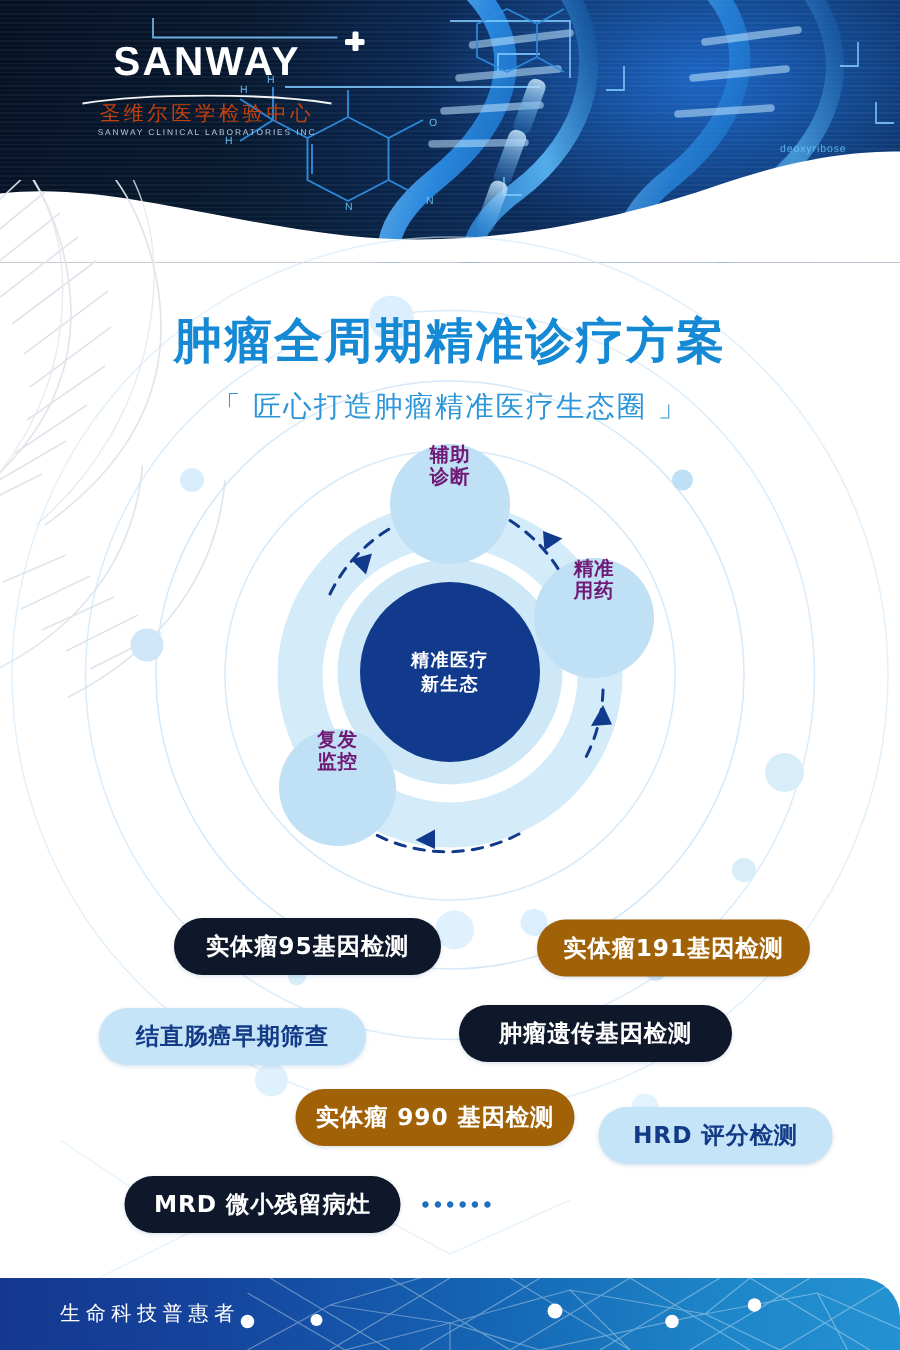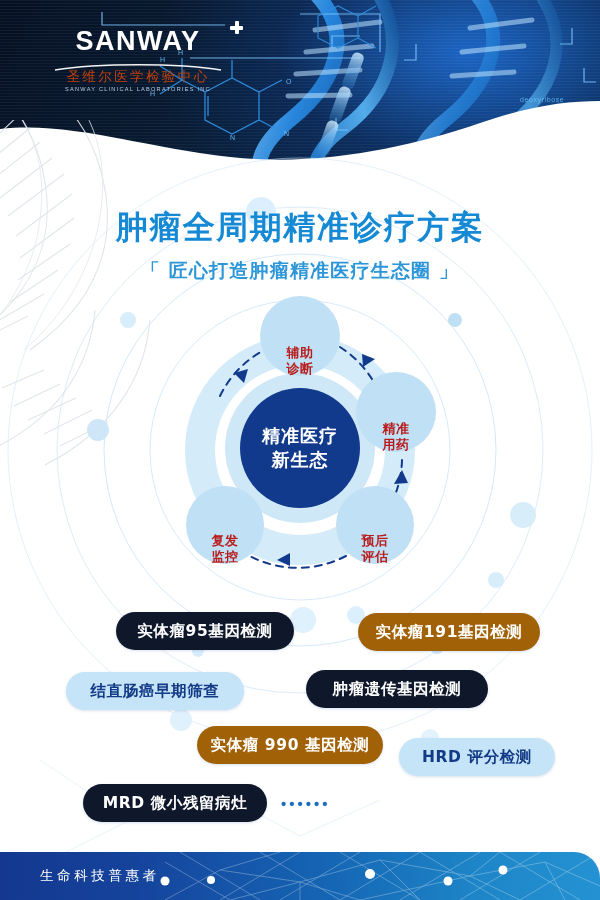--- a/index.html
+++ b/index.html
@@ -68,43 +68,43 @@
   
   .title{
     position:absolute; left:0; top:206px; width:600px; text-align:center;
     font-size:32px; font-weight:bold; color:#1689d4; letter-spacing:1.5px;
     font-family:"DejaVu Sans","Liberation Sans",sans-serif;
     text-shadow:0 1px 0 rgba(255,255,255,.6);
     z-index:5;
   }
   .subtitle{
     position:absolute; left:0; top:258px; width:600px; text-align:center;
-    font-size:19px; color:#2d96d8; letter-spacing:1.2px; font-weight:700;
+    font-size:19px; color:#2d96d8; letter-spacing:1.2px; font-weight:400;
     font-family:"DejaVu Sans","Liberation Sans",sans-serif;
     z-index:5;
   }
 
   
   .cycle{ position:absolute; left:150px; top:300px; width:300px; height:300px; z-index:4; }
   .node{
     position:absolute; border-radius:50%;
-    background:#bfe0f5; color:#b91c1c;
-    display:flex; align-items:flex-end; justify-content:center; text-align:center;
+    background:#bfe0f5; color:#701a75;
+    display:flex; align-items:flex-start; justify-content:center; text-align:center;
     font-size:13px; font-weight:bold; line-height:1.18; letter-spacing:.5px;
     font-family:"DejaVu Sans","Liberation Sans",sans-serif;
   }
   .center-ring{
     position:absolute; left:75px; top:73px; width:150px; height:150px;
     border-radius:50%; background:#cfe8f8;
   }
   .center-node{
     position:absolute; left:90px; top:88px; width:120px; height:120px;
     border-radius:50%; background:#123a8c; color:#ffffff;
     display:flex; align-items:center; justify-content:center; text-align:center;
-    font-size:18px; font-weight:bold; line-height:1.35; letter-spacing:1px;
+    font-size:12px; font-weight:bold; line-height:1.35; letter-spacing:1px;
     font-family:"DejaVu Sans","Liberation Sans",sans-serif;
   }
 
   
   .pill{
     position:absolute; border-radius:22px; display:flex;
     align-items:center; justify-content:center; white-space:nowrap;
     font-size:15.5px; font-weight:bold; letter-spacing:.6px; height:38px;
     font-family:"DejaVu Sans","Liberation Sans",sans-serif;
     box-shadow:0 1px 3px rgba(20,70,140,.16);
@@ -324,26 +324,20 @@
     </div>
   </div>
 
   <div class="node" style="left:206px; top:72px; width:80px; height:80px;">
     <div>
       <div>精准</div>
       <div>用药</div>
     </div>
   </div>
 
-  <div class="node" style="left:186px; top:186px; width:78px; height:78px;">
-    <div>
-      <div>预后</div>
-      <div>评估</div>
-    </div>
-  </div>
 
   <div class="node" style="left:36px; top:186px; width:78px; height:78px;">
     <div>
       <div>复发</div>
       <div>监控</div>
     </div>
   </div>
 
 </div>
 

